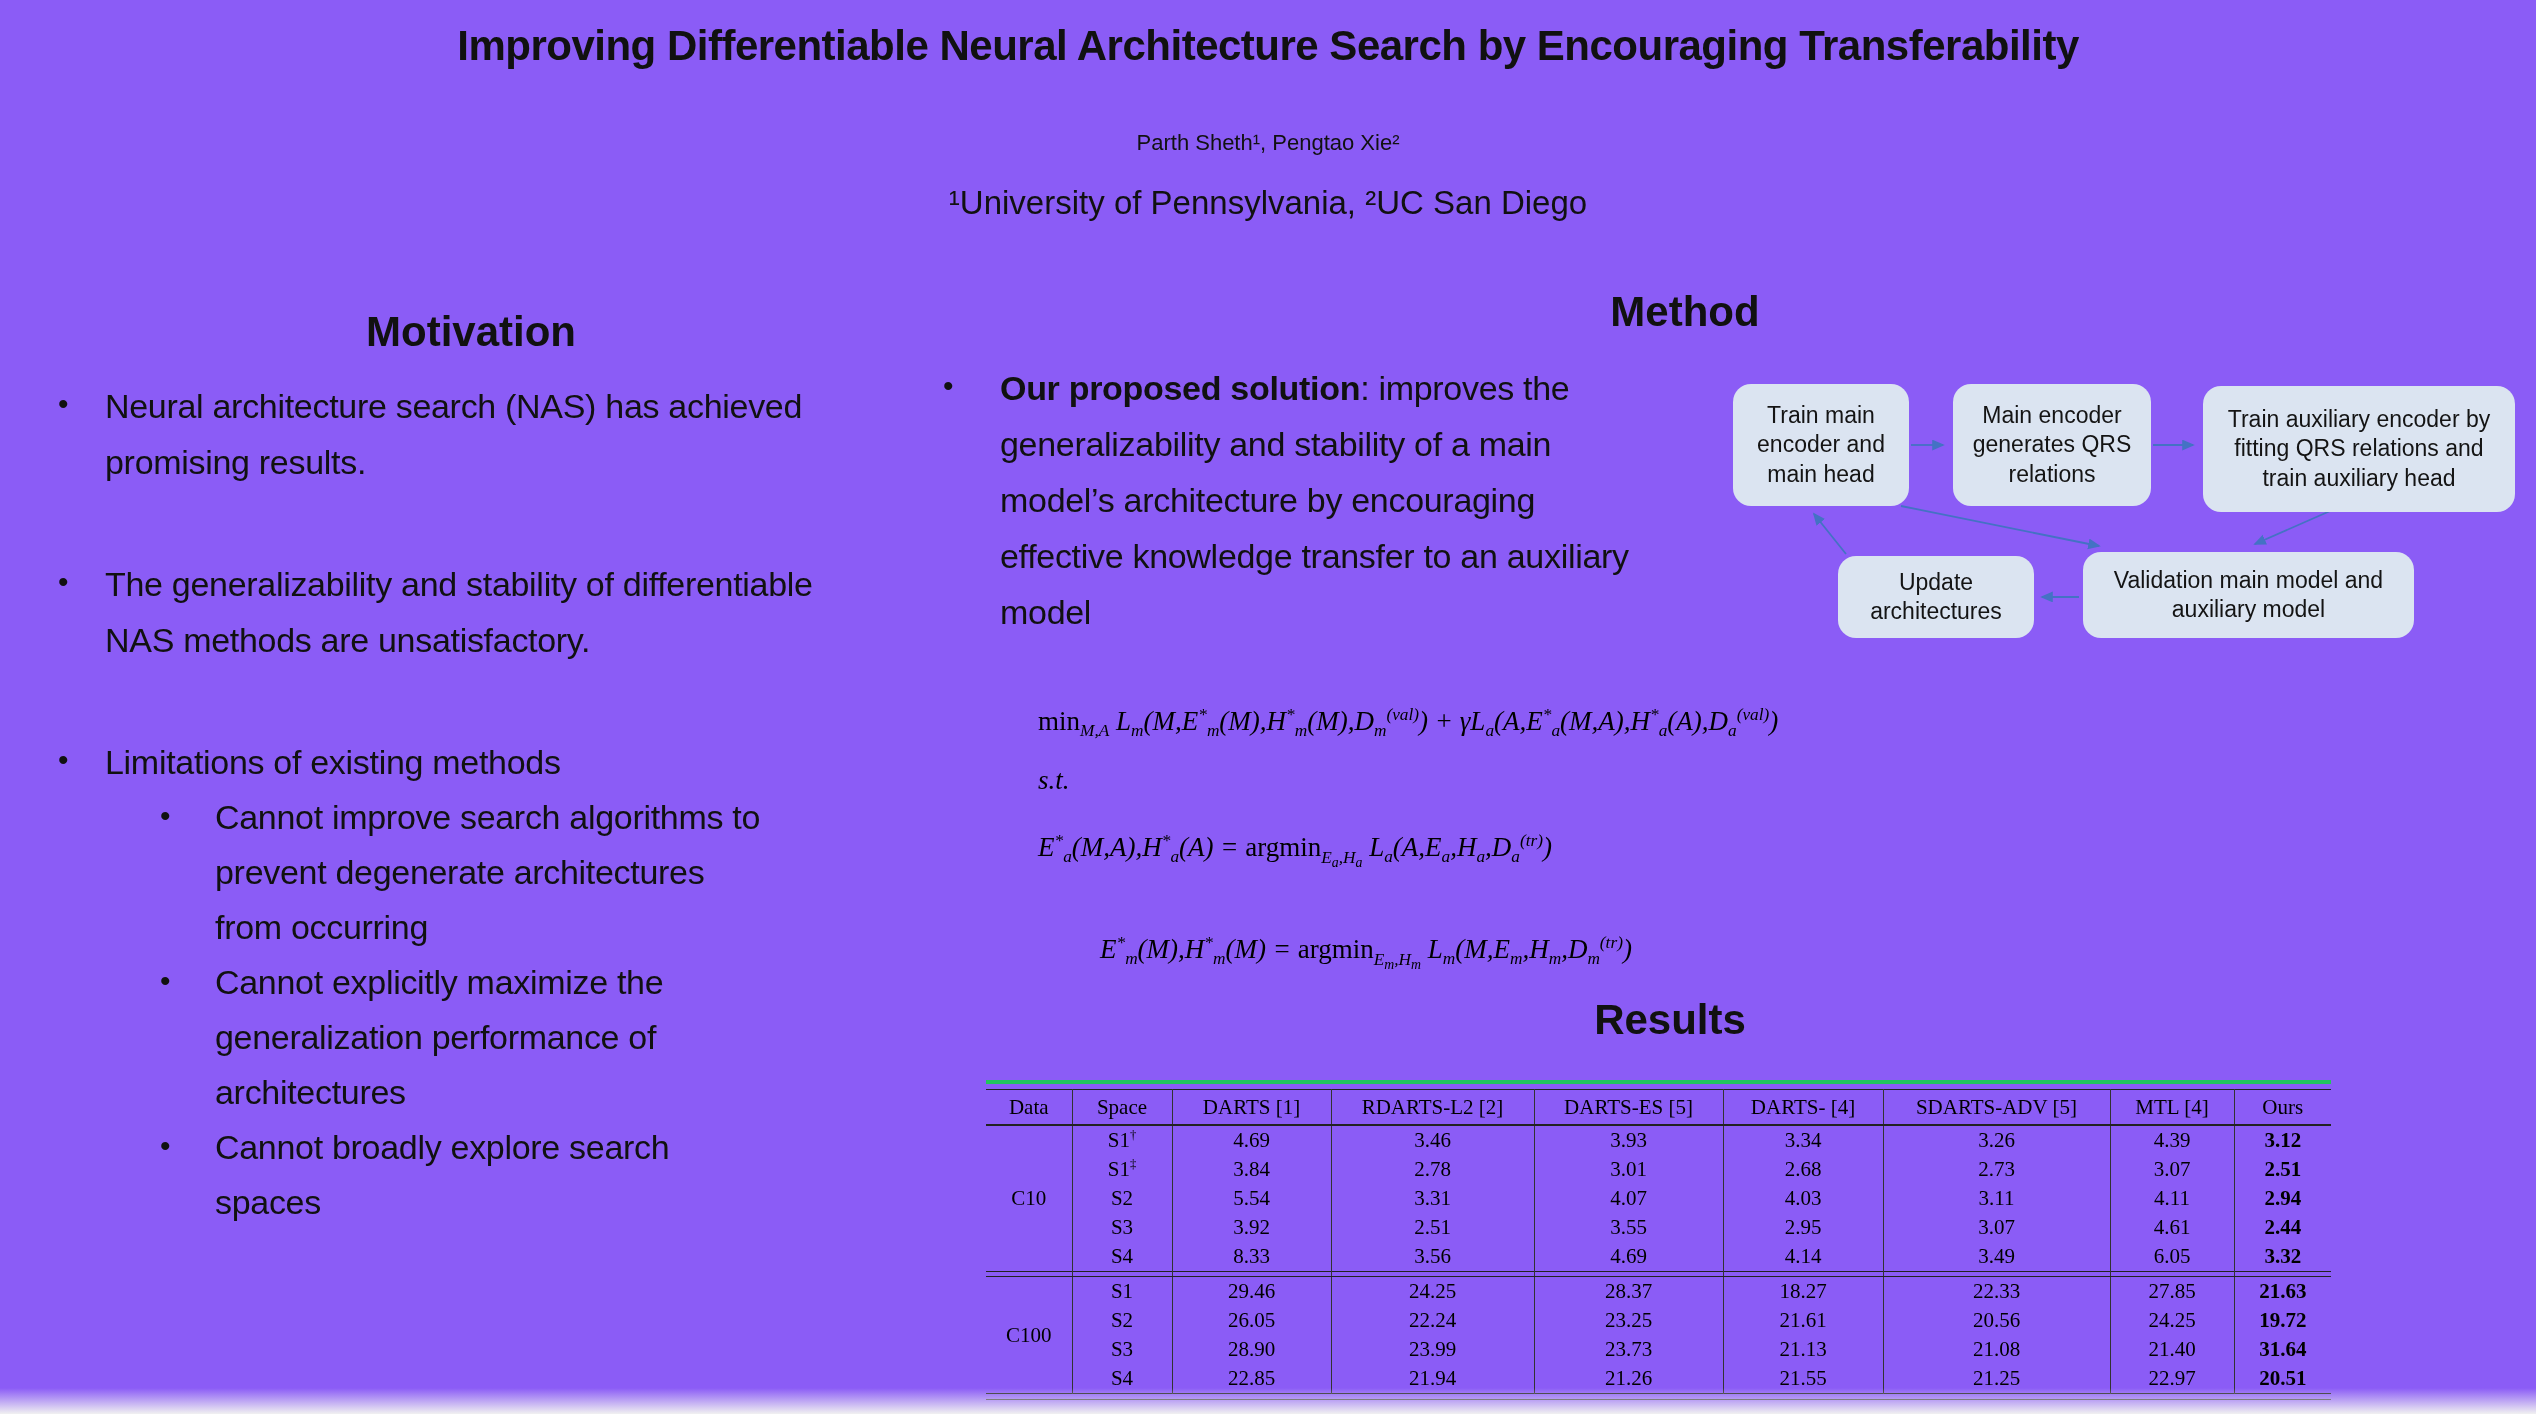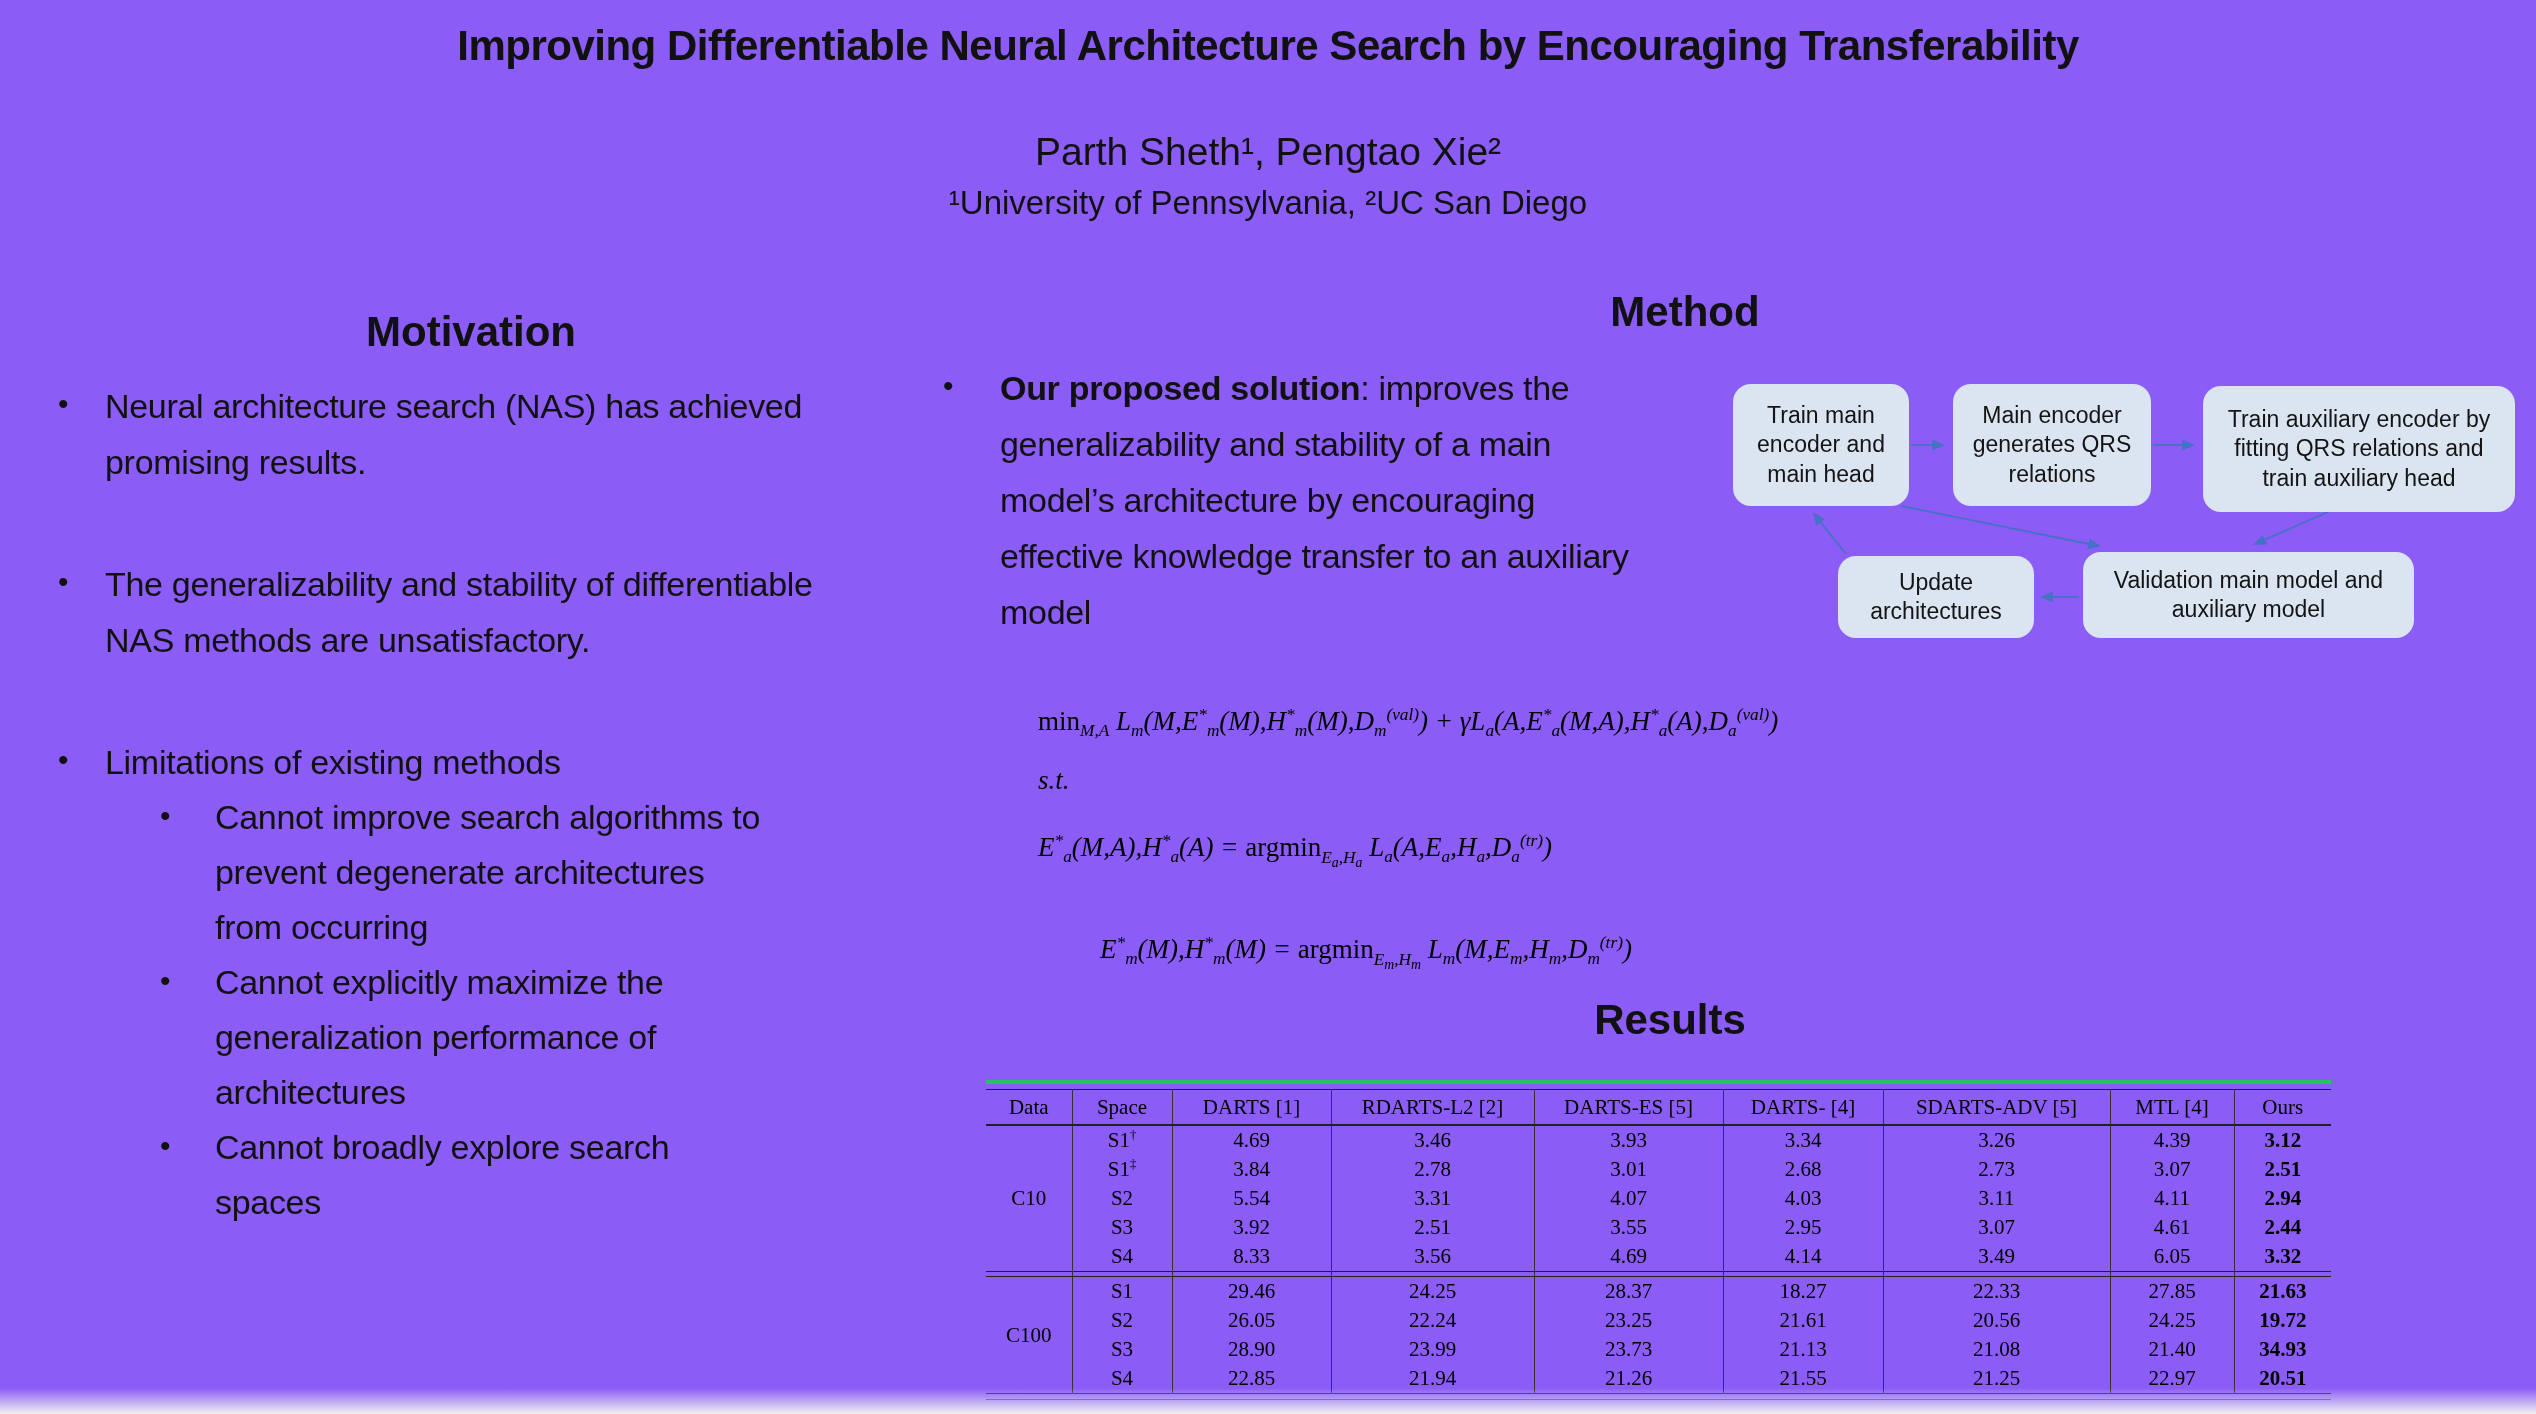--- a/index.html
+++ b/index.html
@@ -11,21 +11,21 @@
     color:#111;
     overflow:hidden;
   }
   
   .title{
     position:absolute;top:22px;left:0;width:2536px;
     text-align:center;font-size:42px;font-weight:bold;letter-spacing:-0.5px;
   }
   .authors{
     position:absolute;top:130px;left:0;width:2536px;
-    text-align:center;font-size:39px;
+    text-align:center;font-size:22px;
   }
   .affil{
     position:absolute;top:184px;left:0;width:2536px;
     text-align:center;font-size:33px;
   }
   
   .h-motivation{position:absolute;top:292px;left:0;width:910px;text-align:center;
     font-size:42px;font-weight:bold;margin:16px;}
   .h-method{position:absolute;top:288px;left:900px;width:1570px;text-align:center;
     font-size:42px;font-weight:bold;margin:0;}
@@ -282,21 +282,21 @@
           <td class="ours">19.72</td>
         </tr>
         <tr>
           <td><span>S3</span></td>
           <td>28.90</td>
           <td>23.99</td>
           <td>23.73</td>
           <td>21.13</td>
           <td>21.08</td>
           <td>21.40</td>
-          <td class="ours">34.93</td>
+          <td class="ours">31.64</td>
         </tr>
         <tr>
           <td><span>S4</span></td>
           <td>22.85</td>
           <td>21.94</td>
           <td>21.26</td>
           <td>21.55</td>
           <td>21.25</td>
           <td>22.97</td>
           <td class="ours">20.51</td>

